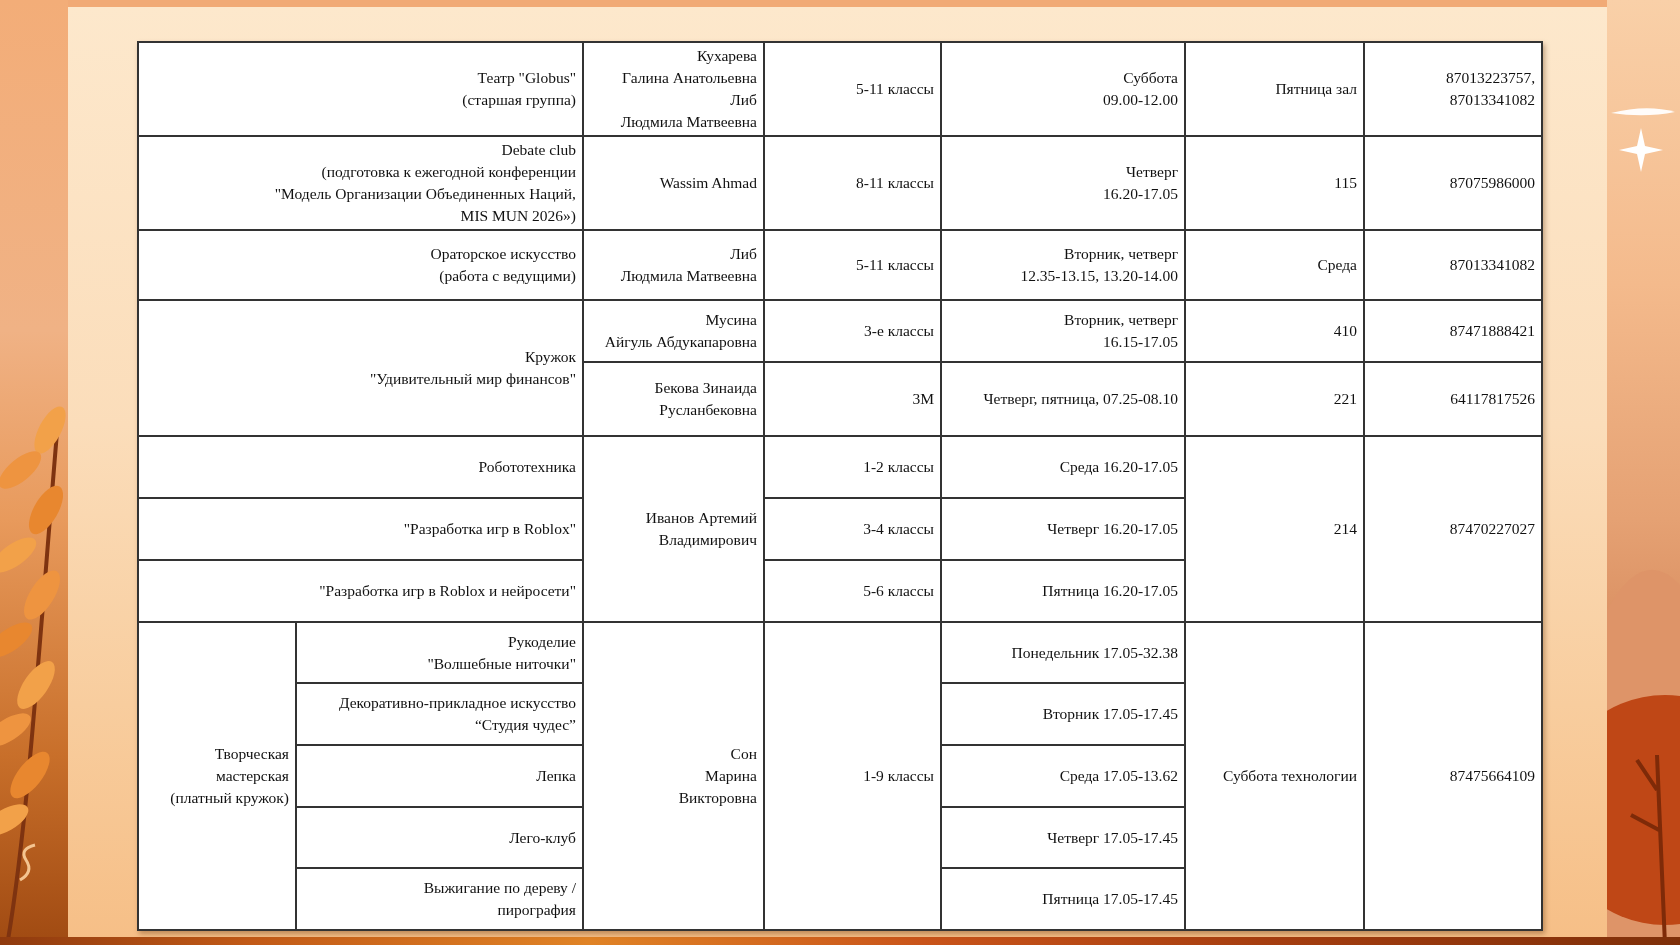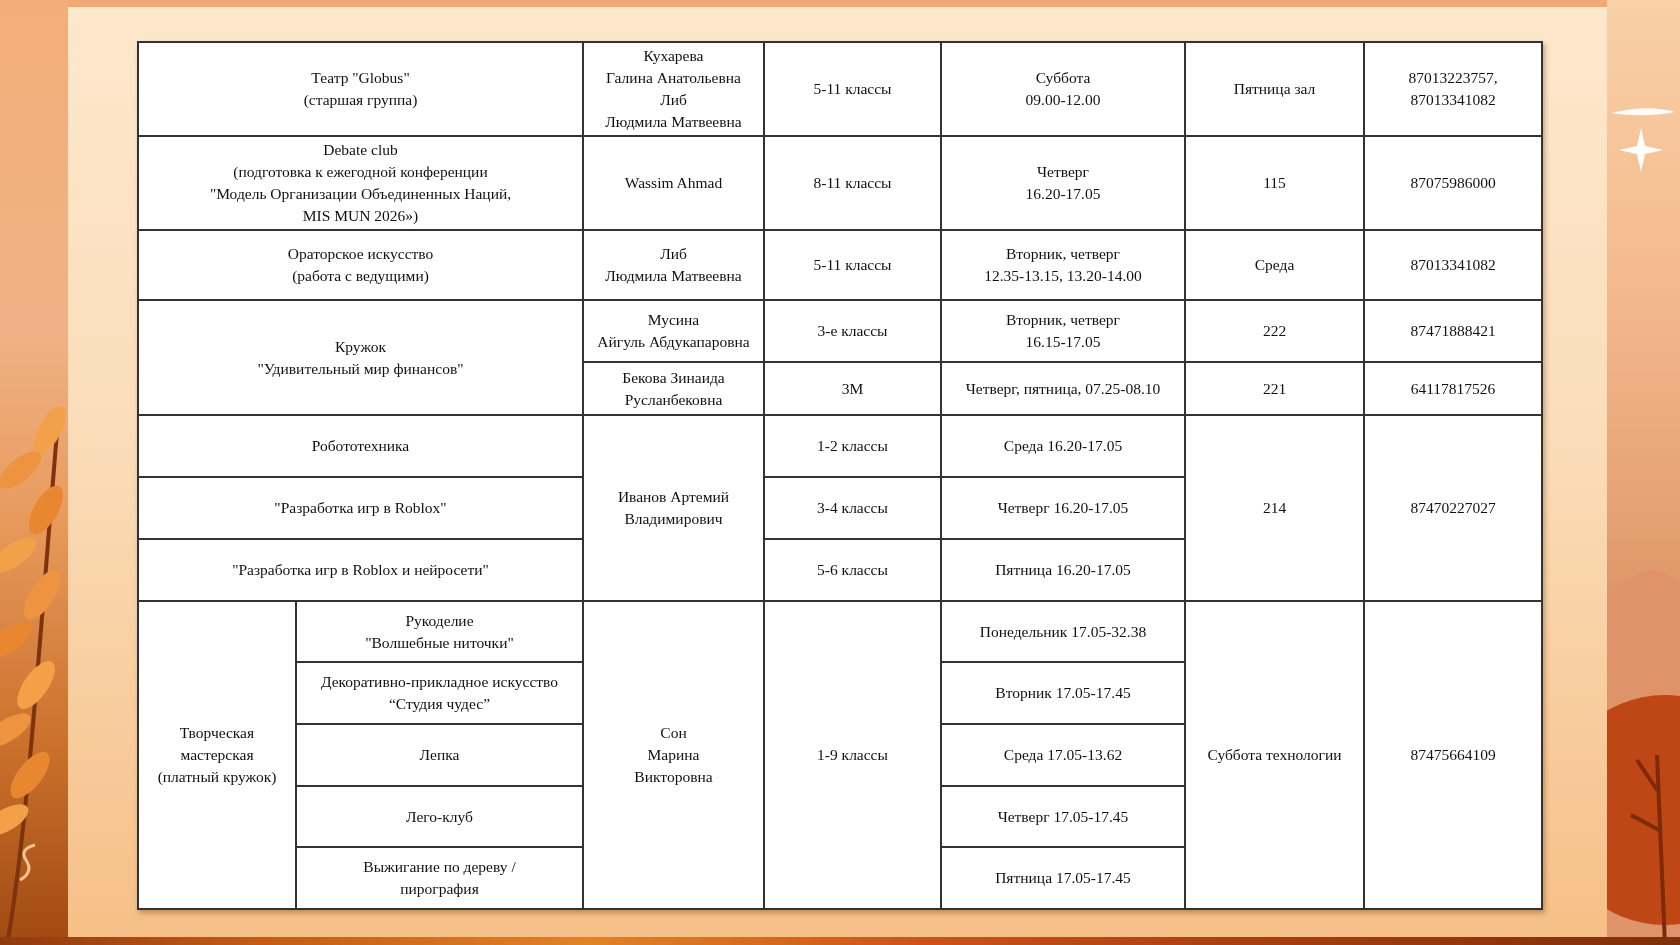--- a/index.html
+++ b/index.html
@@ -22,21 +22,21 @@
     background:linear-gradient(180deg,#FDE8CC 0%,#FBDDBA 45%,#F8CD9E 75%,#F6BF87 100%);
   }
   
   table.schedule{
     position:absolute;left:137px;top:41px;width:1404px;height:864px;z-index:4;
     border-collapse:collapse;table-layout:fixed;background:#FFFFFF;
     box-shadow:2px 3px 5px rgba(90,40,0,.35);
   }
   table.schedule td{
     border:2px solid #333333;
-    text-align:center;vertical-align:middle;
+    text-align:right;vertical-align:middle;
     font-size:15.5px;line-height:1.42;color:#111111;
     white-space:pre-line;padding:2px 6px;
     overflow:hidden;
   }
 </style>
 </head>
 <body>
 
 <svg class="band band-left" viewBox="0 0 68 945" preserveAspectRatio="none">
   <defs>
@@ -139,24 +139,24 @@
       <td>87013341082</td>
     </tr>
     <tr style="height:62px">
       <td colspan="2" rowspan="2">Кружок
 "Удивительный мир финансов"</td>
       <td>Мусина
 Айгуль Абдукапаровна</td>
       <td>3-е классы</td>
       <td>Вторник, четверг
 16.15-17.05</td>
-      <td>222</td>
+      <td>410</td>
       <td>87471888421</td>
     </tr>
-    <tr style="height:53px">
+    <tr style="height:74px">
       <td>Бекова Зинаида
 Русланбековна</td>
       <td>3М</td>
       <td>Четверг, пятница, 07.25-08.10</td>
       <td>221</td>
       <td>64117817526</td>
     </tr>
     <tr style="height:62px">
       <td colspan="2">Робототехника</td>
       <td rowspan="3">Иванов Артемий

